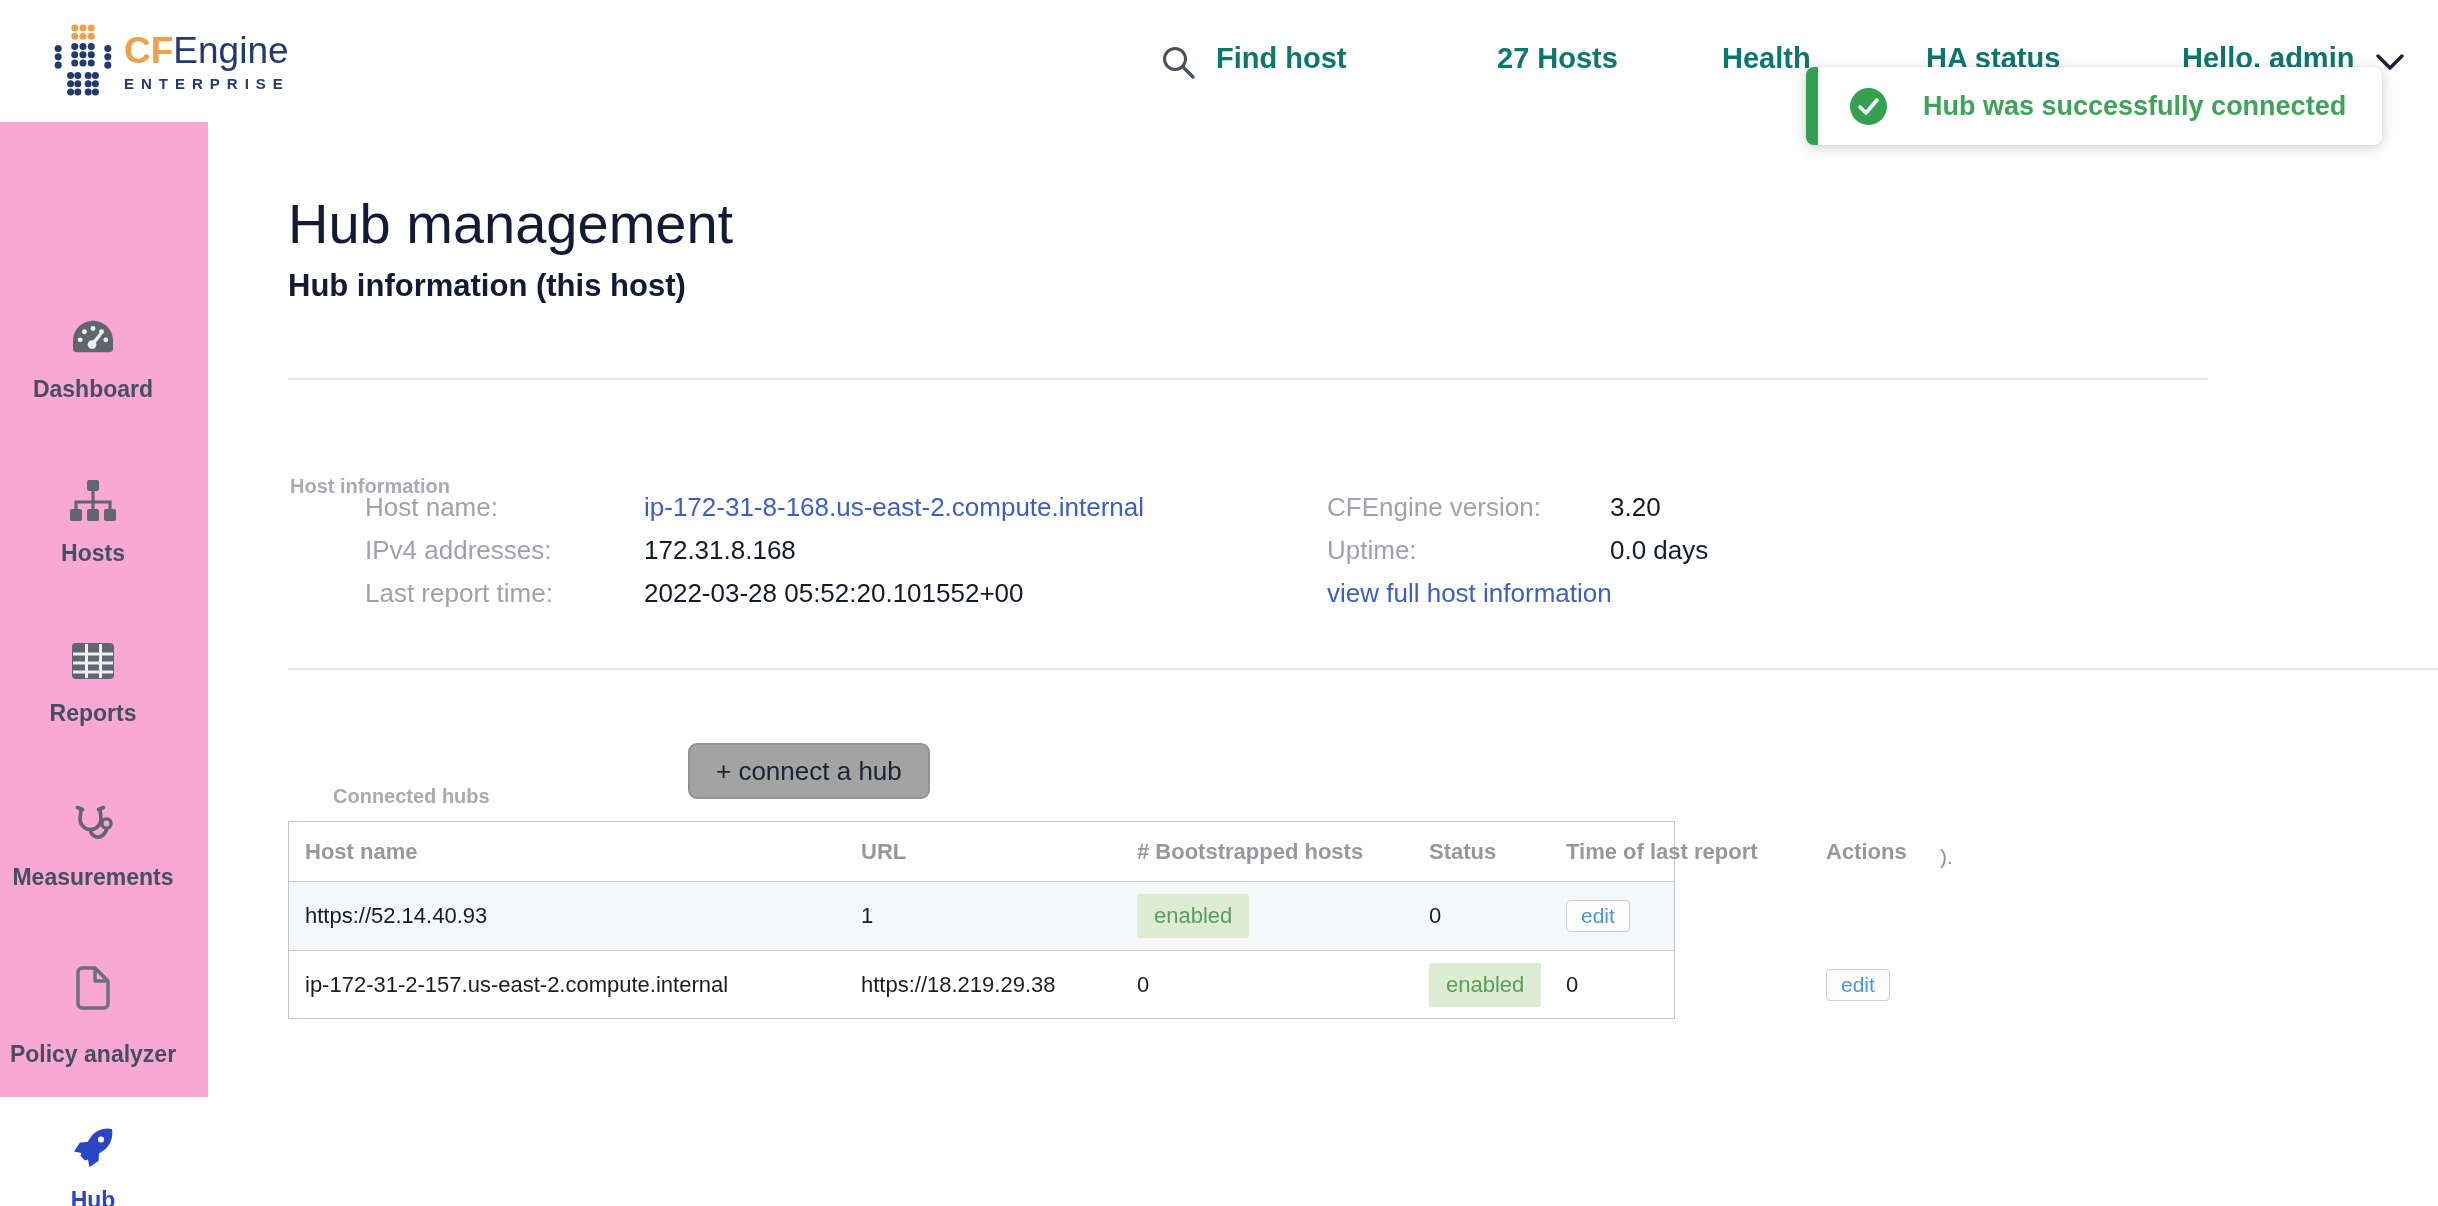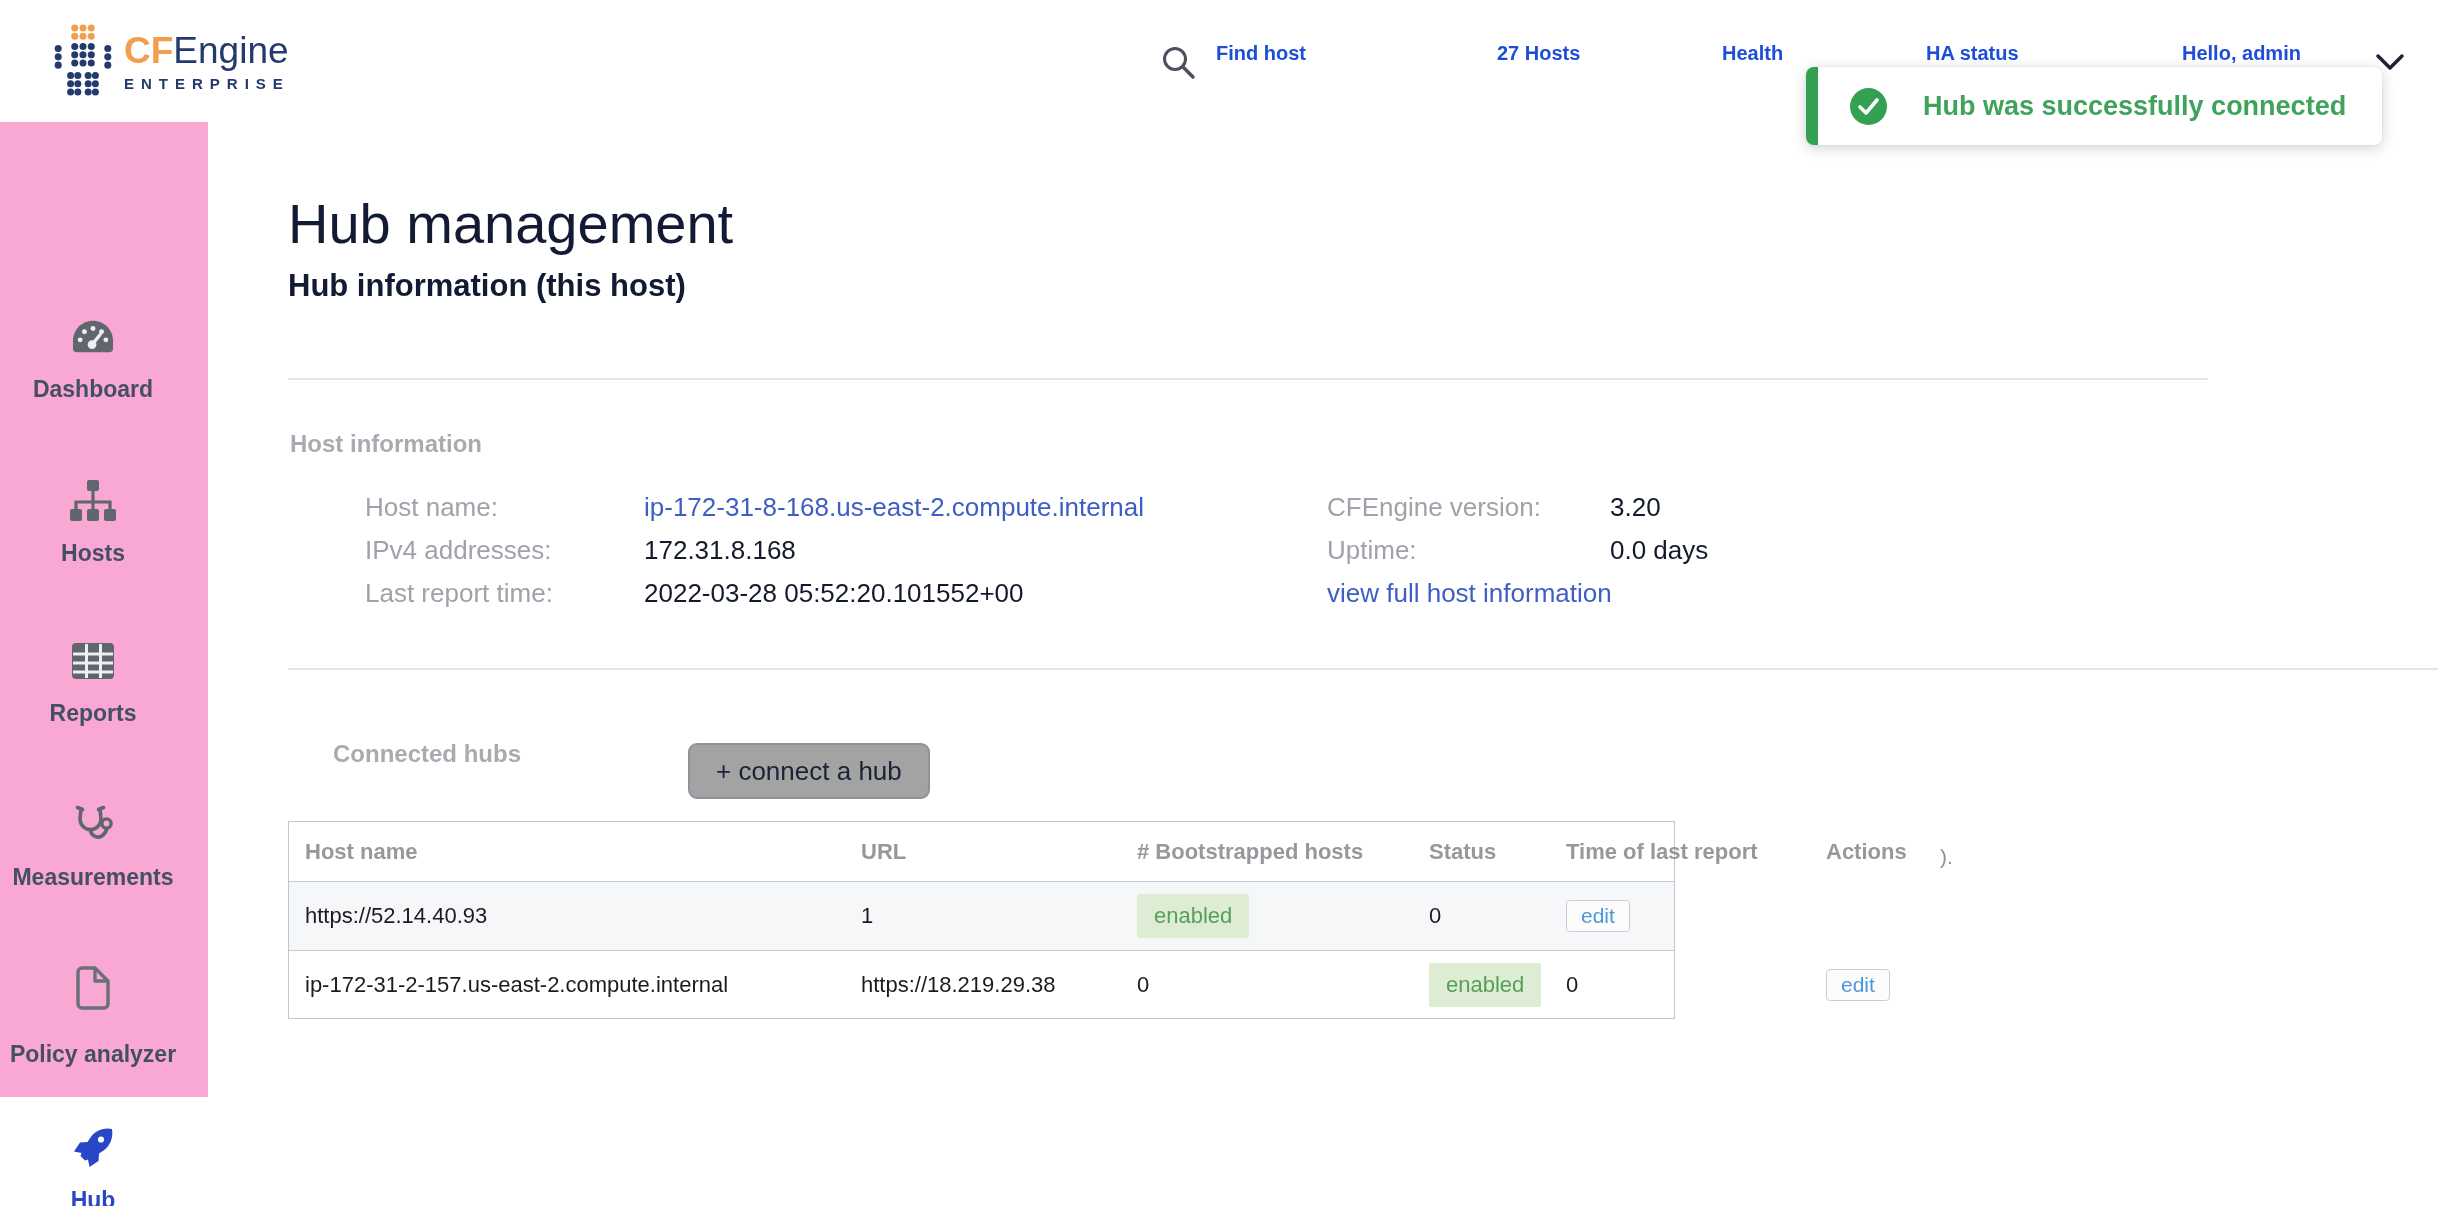--- a/index.html
+++ b/index.html
@@ -12,21 +12,21 @@
   
   .topbar { position:absolute; left:0; top:0; width:2438px; height:122px; background:#ffffff; }
   .logo { position:absolute; left:52px; top:18px; display:flex; align-items:center; }
   .logo-mark { width:62px; height:86px; }
   .logo-text { margin-left:10px; display:flex; flex-direction:column; }
   .logo-name { font-size:37px; line-height:40px; letter-spacing:0; }
   .logo-name .cf { color:#f0a04c; font-weight:700; }
   .logo-name .engine { color:#223a6e; font-weight:500; }
   .logo-sub { font-size:15px; font-weight:700; letter-spacing:7px; color:#223a6e; margin-top:4px; }
 
-  .nav-item { position:absolute; top:42px; font-size:20px; font-weight:700; color:#1d4ed8; white-space:nowrap; cursor:pointer; }
+  .nav-item { position:absolute; top:42px; font-size:29px; font-weight:700; color:#0f766e; white-space:nowrap; cursor:pointer; }
   .search-icon { position:absolute; left:1160px; top:44px; width:38px; height:38px; }
   .nav-find { left:1216px; }
   .nav-count { left:1497px; }
   .nav-health { left:1722px; }
   .nav-ha { left:1926px; }
   .nav-user { left:2182px; }
   .nav-chevron { position:absolute; left:2375px; top:53px; width:30px; height:20px; cursor:pointer; }
 
   
   .toast {
@@ -54,21 +54,21 @@
   .si-policy { top:843px;gap:14px; }
   .si-hub { top:975px; height:160px; background:#ffffff; padding-top:28px; }
   .si-hub .lbl { color:#2946c6; }
 
   
   .page-title { position:absolute; left:288px; top:191px; font-size:56px; font-weight:400; color:#121b33; }
   .page-subtitle { position:absolute; left:288px; top:268px; font-size:31px; font-weight:700; color:#121b33; }
   .hr1 { position:absolute; left:288px; top:378px; width:1920px; height:2px; background:#e3e5e9; }
   .hr2 { position:absolute; left:288px; top:668px; width:2150px; height:2px; background:#e3e5e9; }
 
-  .section-heading { position:absolute; font-size:24px; font-weight:700; color:#a8abb0; }
+  .section-heading { position:absolute; font-size:20px; font-weight:700; color:#a8abb0;margin-top:45px; }
   .sh-hostinfo { left:290px; top:430px; }
   .sh-hubs { left:333px; top:740px; }
 
   .kv-label { position:absolute; font-size:26px; color:#9fa2a8; white-space:nowrap; }
   .kv-value { position:absolute; font-size:26px; color:#131a2b; white-space:nowrap; }
   .link { color:#3e5ec3; text-decoration:none; cursor:pointer; }
   .l-row0 { top:492px; } .l-row1 { top:535px; } .l-row2 { top:578px; }
   .col-l-label { left:365px; } .col-l-value { left:644px; }
   .col-r-label { left:1327px; } .col-r-value { left:1610px; }
 

